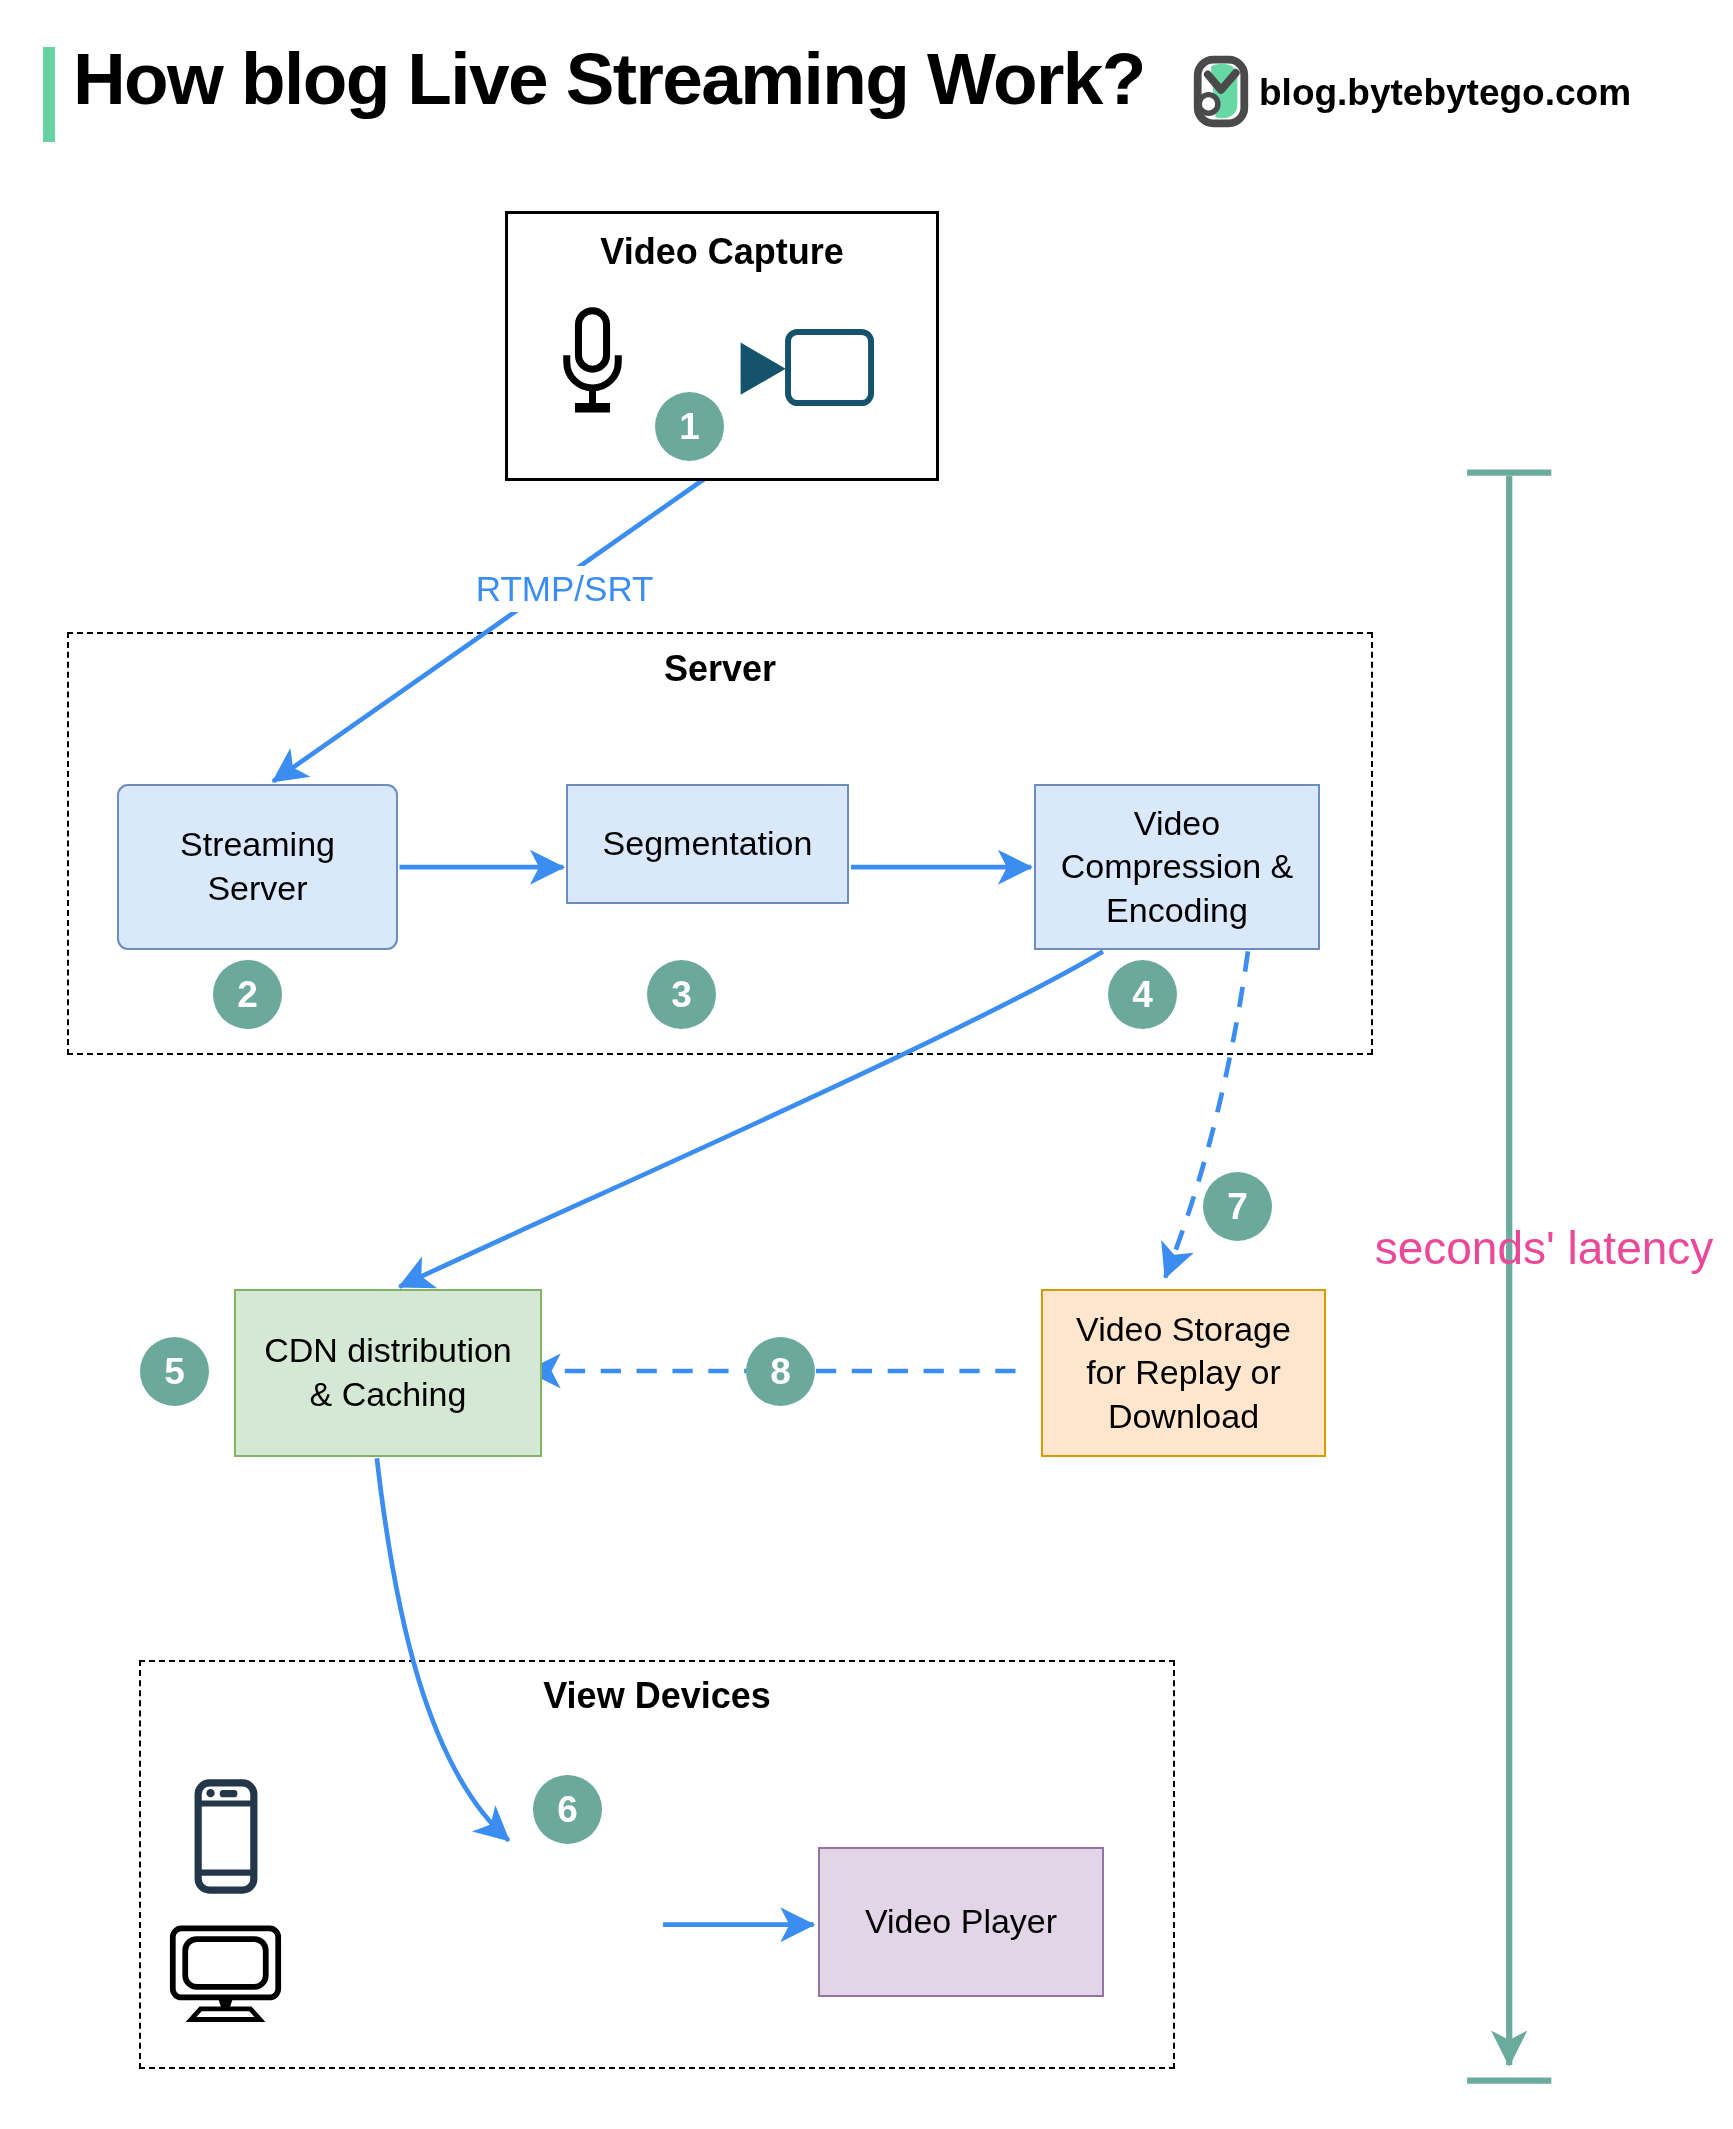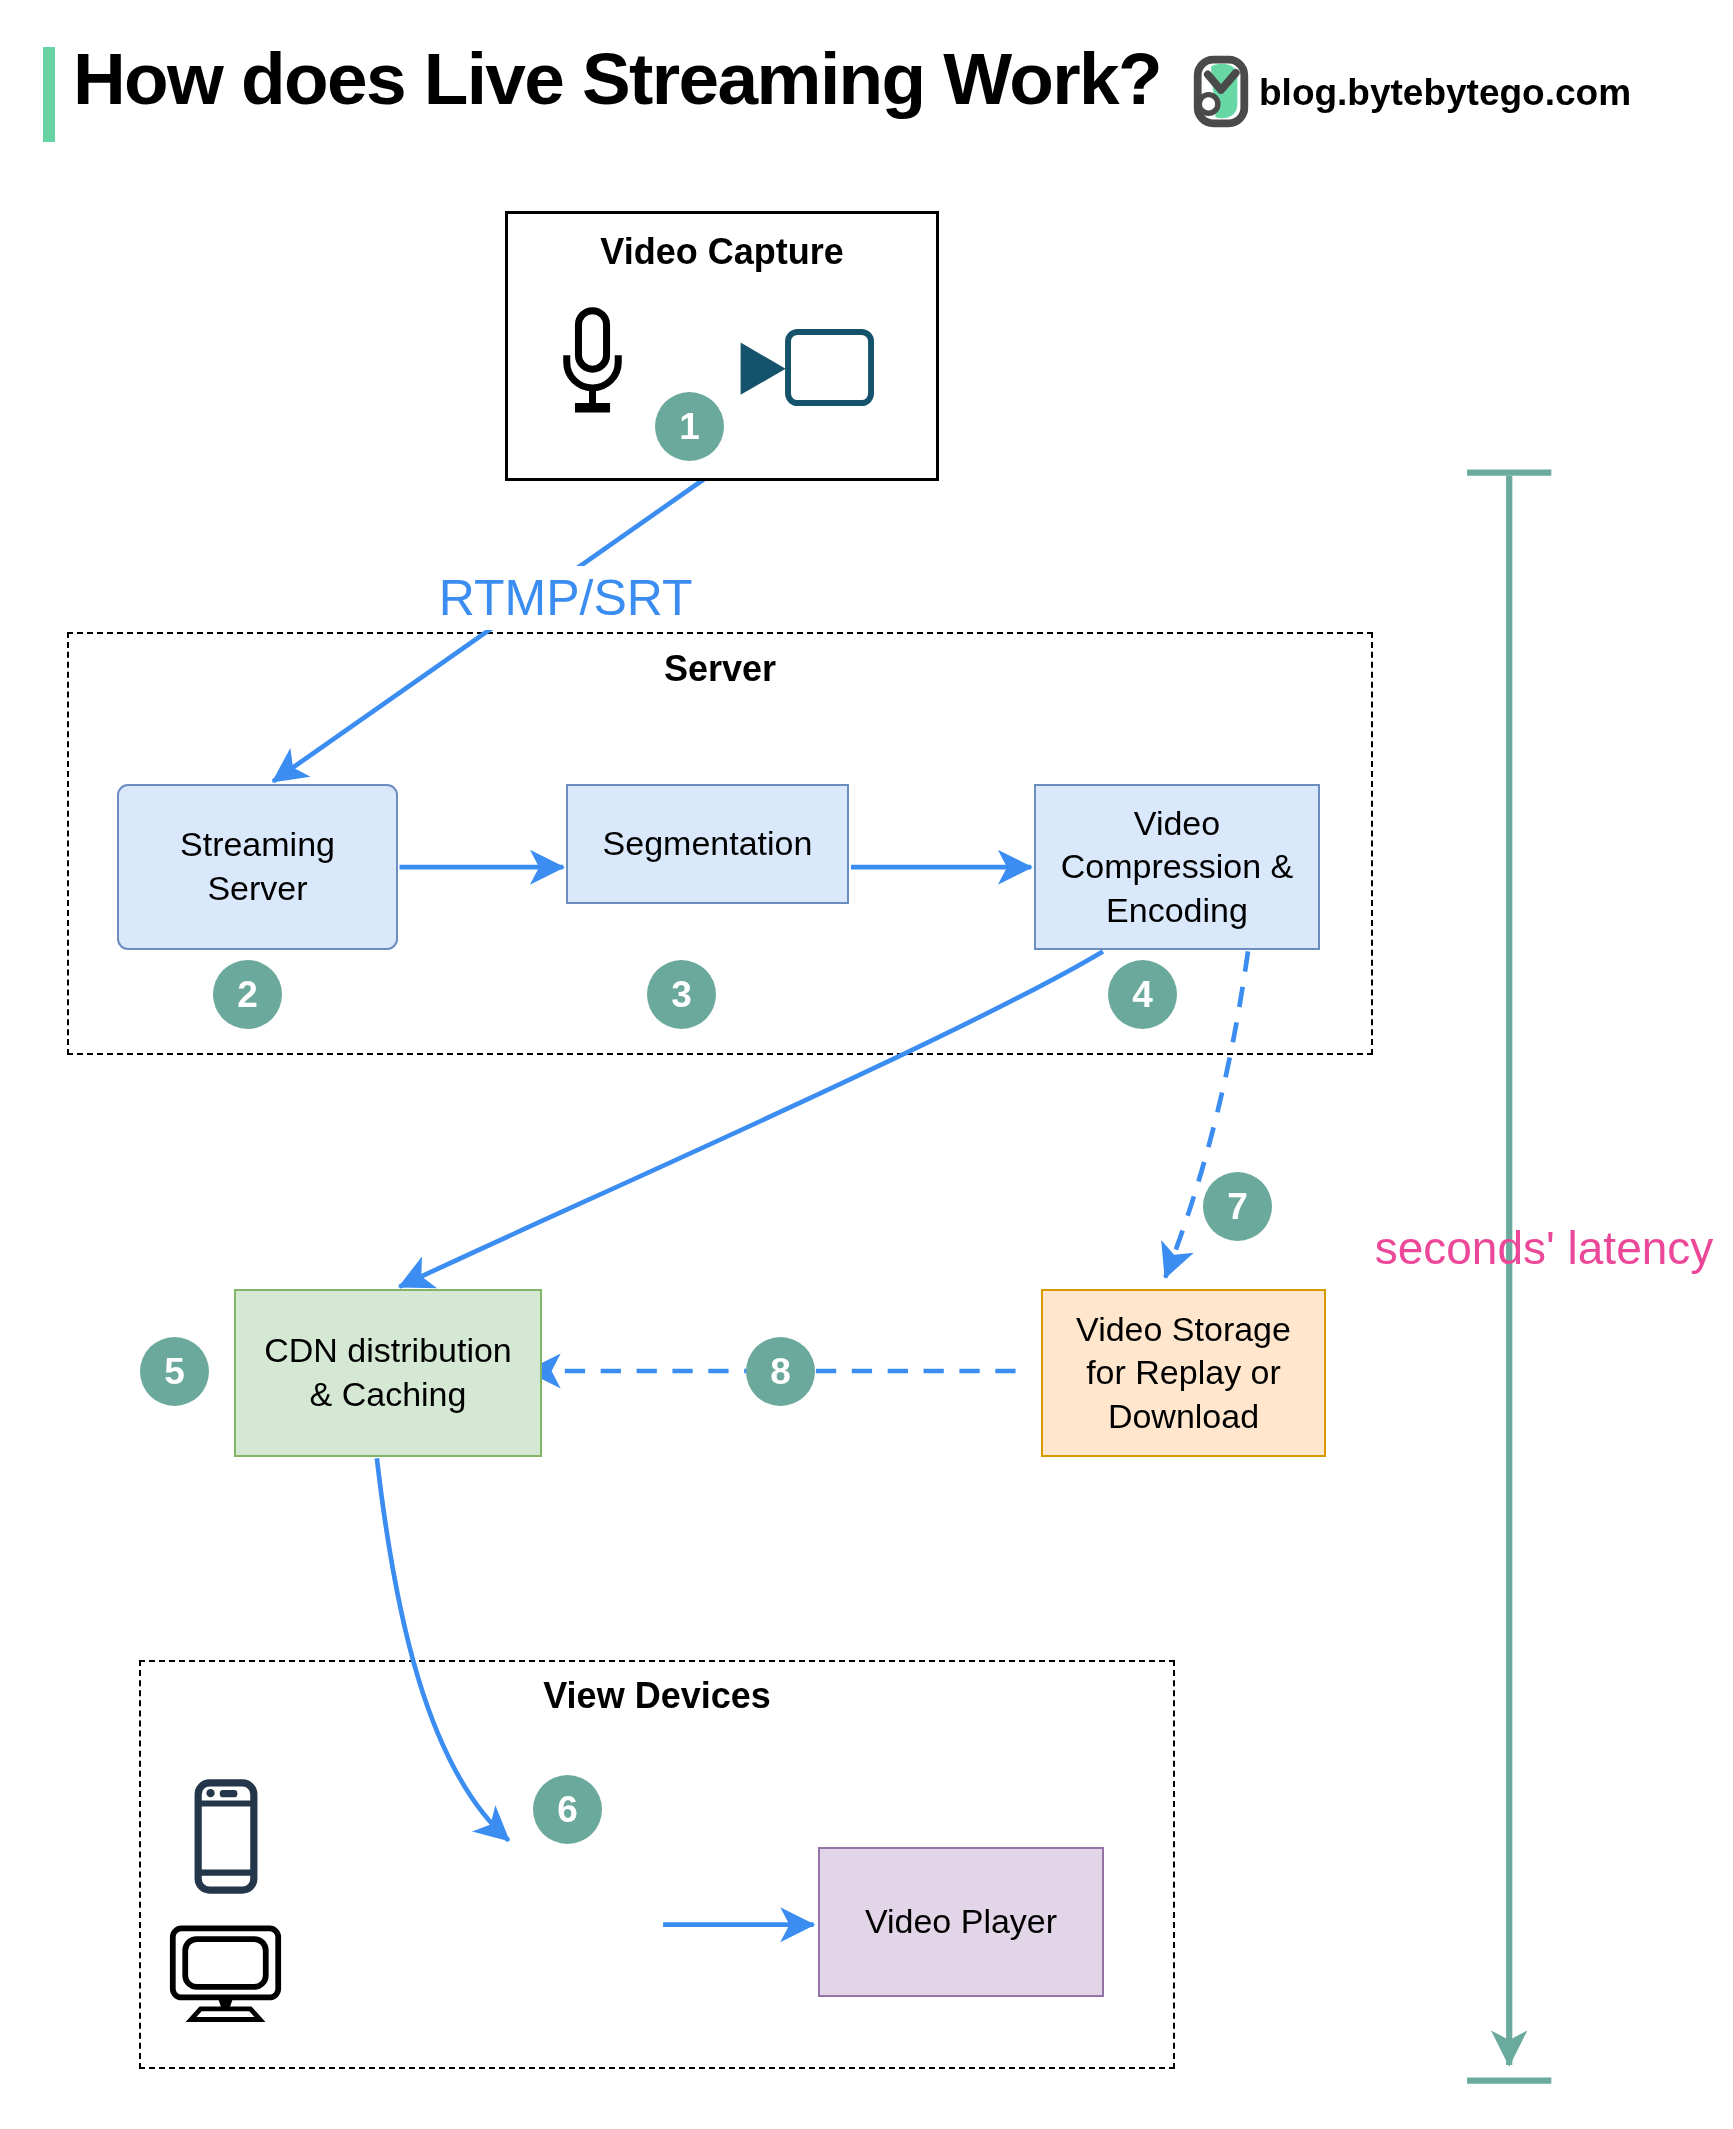--- a/index.html
+++ b/index.html
@@ -37,21 +37,21 @@
   .purple{background:#E1D5E7;border:2.3px solid #9673A6;}
   .n-streaming{left:117px;top:784px;width:281px;height:166px;border-radius:11px;}
   .n-segmentation{left:566px;top:784px;width:283px;height:120px;}
   .n-compression{left:1034px;top:784px;width:286px;height:166px;}
   .n-cdn{left:234px;top:1289px;width:308px;height:168px;}
   .n-storage{left:1017px;top:1289px;width:285px;height:168px;}
   .n-decoding{left:375px;top:1847px;width:286px;height:165px;}
   .n-player{left:818px;top:1847px;width:286px;height:150px;}
   
   .edge-label{position:absolute;z-index:2;color:#3B8DF1;font-weight:500;text-align:center;white-space:pre-line;background:#fff;padding:3.1px 7.8px;}
-  .l-rtmp{left:431px;top:566px;font-size:50px;}
+  .l-rtmp{left:468px;top:566px;font-size:35px;}
   .l-hls{left:668px;top:1096px;width:226px;font-size:41px;line-height:1.25;background:#fff;}
   .l-latency{left:1357px;top:1221px;width:374px;font-size:46px;color:#ec4899;font-weight:500;text-align:center;background:transparent;padding:0;position:absolute;z-index:2;}
   
   .step{position:absolute;z-index:3;width:69px;height:69px;border-radius:50%;background:#6BA99C;
         color:#fff;font-size:37px;font-weight:700;display:flex;align-items:center;justify-content:center;}
   .c1{left:655px;top:392px;} .c2{left:213px;top:960px;} .c3{left:647px;top:960px;}
   .c4{left:1108px;top:960px;} .c5{left:140px;top:1337px;} .c6{left:533px;top:1775px;}
   .c7{left:1203px;top:1172px;} .c8{left:746px;top:1337px;}
   
   .icon{position:absolute;z-index:2;}
@@ -85,21 +85,21 @@
     <path class="edge" d="M 850 2468 L 1043 2468" marker-end="url(#mArrow)"></path>
 
     <g>
       <path class="tealline" d="M 1881 606 L 1989 606"></path>
       <path class="tealline" d="M 1935 610 L 1935 2648" marker-end="url(#mTeal)"></path>
       <path class="tealline" d="M 1881 2668 L 1989 2668"></path>
     </g>
   </svg>
 
   <div class="accent-bar"></div>
-  <div class="page-title">How does Live Streaming Work?</div>
+  <div class="page-title">How blog Live Streaming Work?</div>
   <svg class="logo" viewBox="0 0 72 94">
     <rect x="6" y="6" width="60" height="82" rx="20" fill="#ffffff" stroke="#4A4A4A" stroke-width="10"></rect>
     <path d="M23 15 C35 8 56 11 57 26 L57 64 C57 79 42 84 29 80 Z" fill="#67D7A4"></path>
     <path d="M19 25 L36 45 L55 23" stroke="#4A4A4A" stroke-width="10" fill="none" stroke-linecap="round" stroke-linejoin="round"></path>
     <circle cx="20" cy="63" r="12" fill="#ffffff" stroke="#4A4A4A" stroke-width="7"></circle>
   </svg>
   <div class="site">blog.bytebytego.com</div>
 
   <div class="capture-box">
     <div class="capture-title">Video Capture</div>

